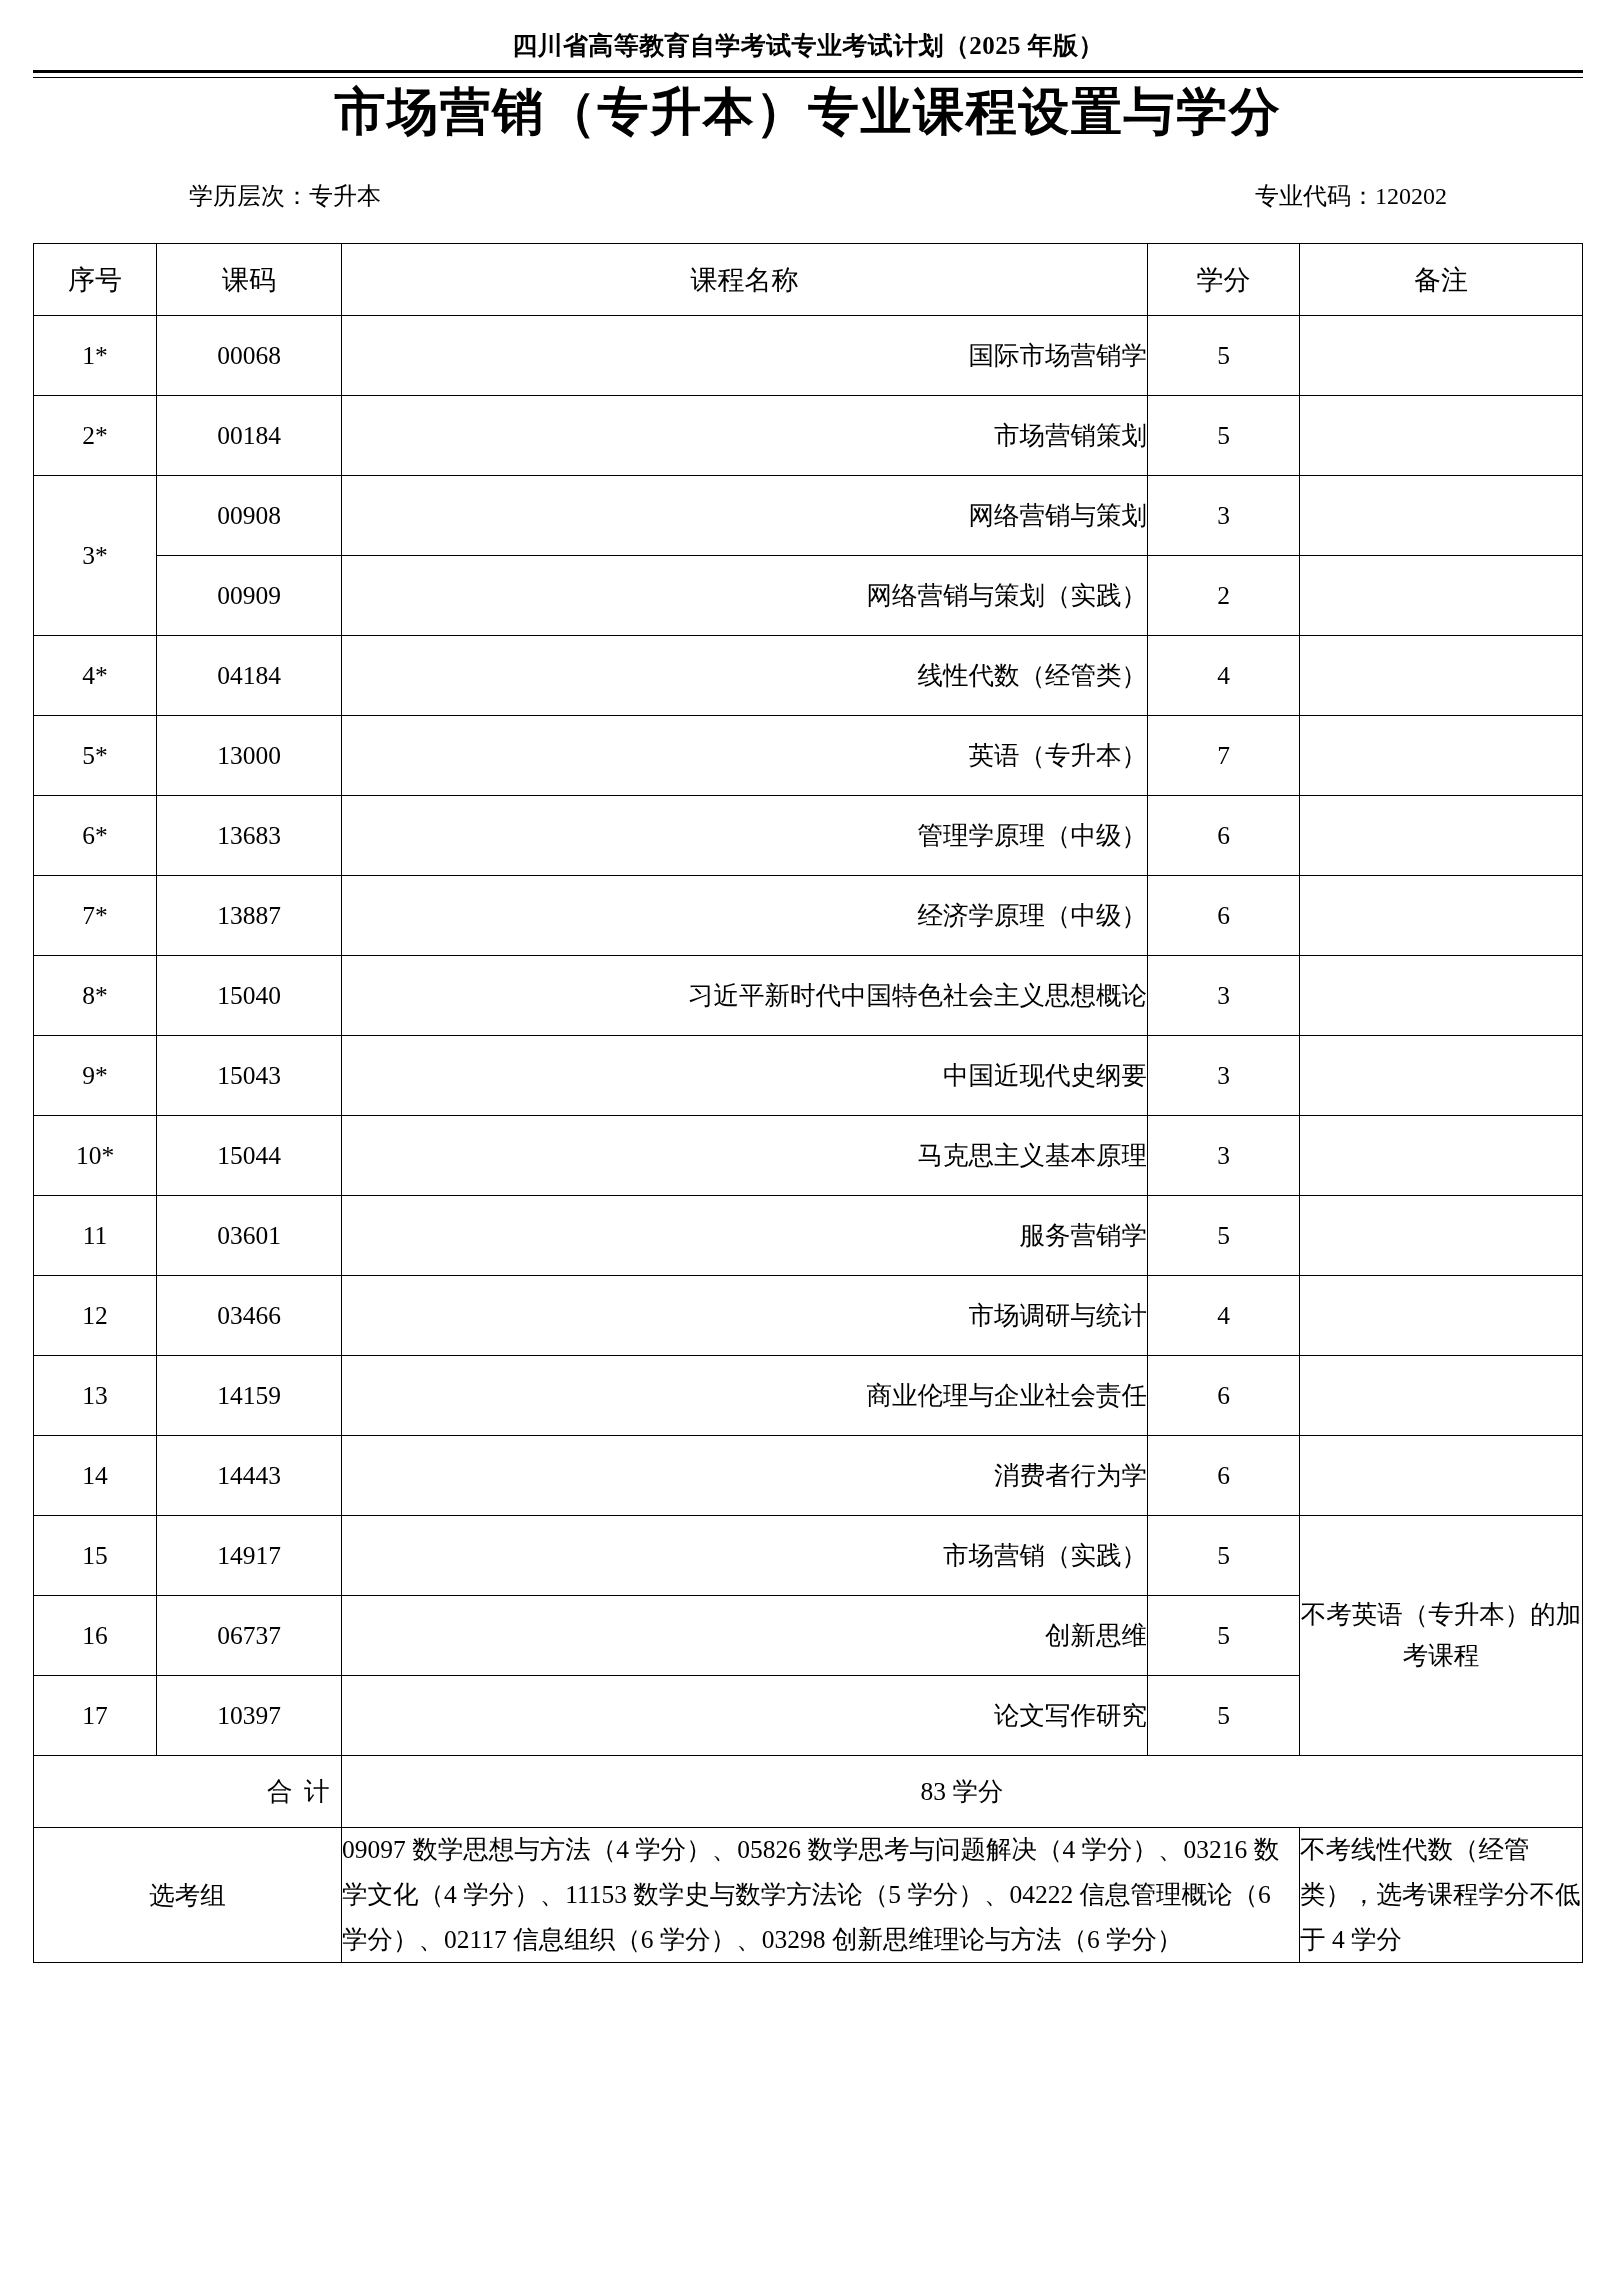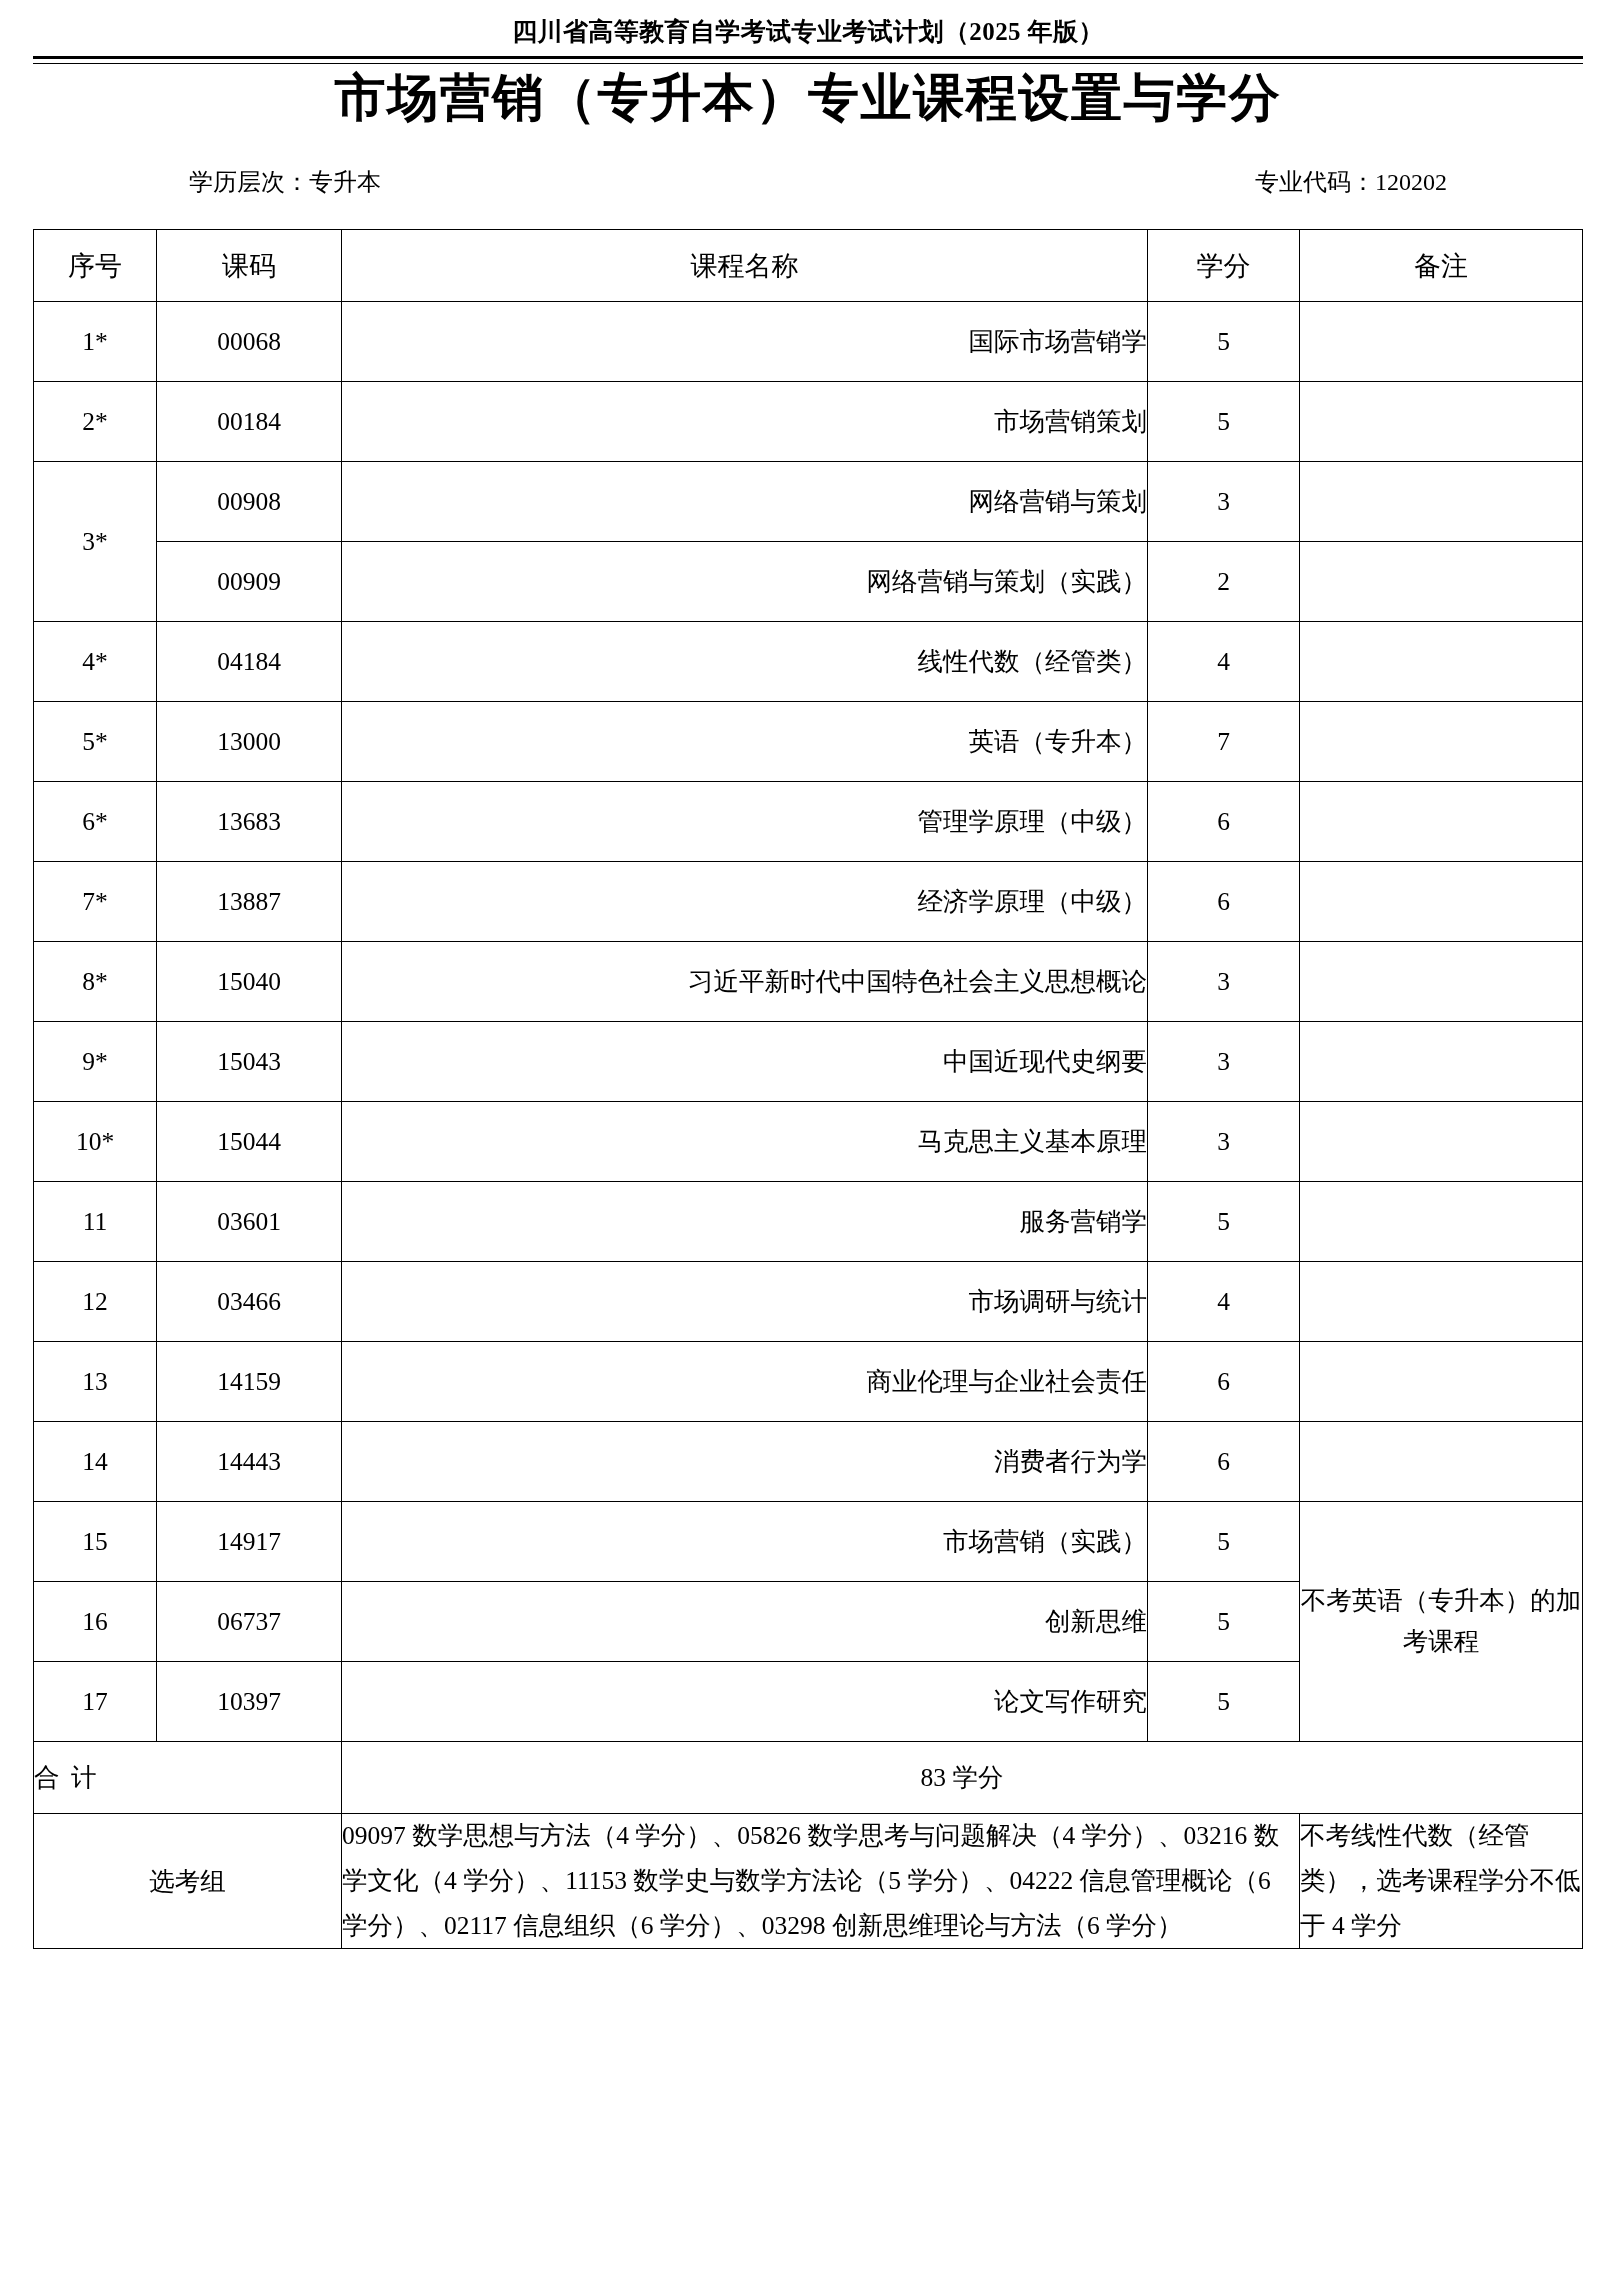--- a/index.html
+++ b/index.html
@@ -20,21 +20,21 @@
     box-sizing: border-box;
     padding: 0 33px;
     position: relative;
   }
 
   
   .runhead {
     text-align: center;
     font-size: 25px;
     letter-spacing: 0.4px;
-    padding-top: 15px;
+    padding-top: 29px;
     font-weight: 700;
     font-family: "Liberation Serif", "DejaVu Serif", serif;
   }
   .rule-double {
     margin-top: 8.2px;
     border-top: 3.3px solid #000;
     border-bottom: 1.6px solid #000;
     height: 4.1px;
     width: 100%;
   }
@@ -89,21 +89,21 @@
     text-align: right;
     padding-left: 23px;
   }
   td.note {
     text-align: center;
     line-height: 1.6;
   }
   tr.course td { height: 79px; }
 
   td.total-label {
-    text-align: left;
+    text-align: right;
     letter-spacing: 11.5px;
     padding-left: 11.5px;
     height: 71px;
   }
   td.total-value {
     text-align: center;
     height: 71px;
   }
 
   td.elective-label {

